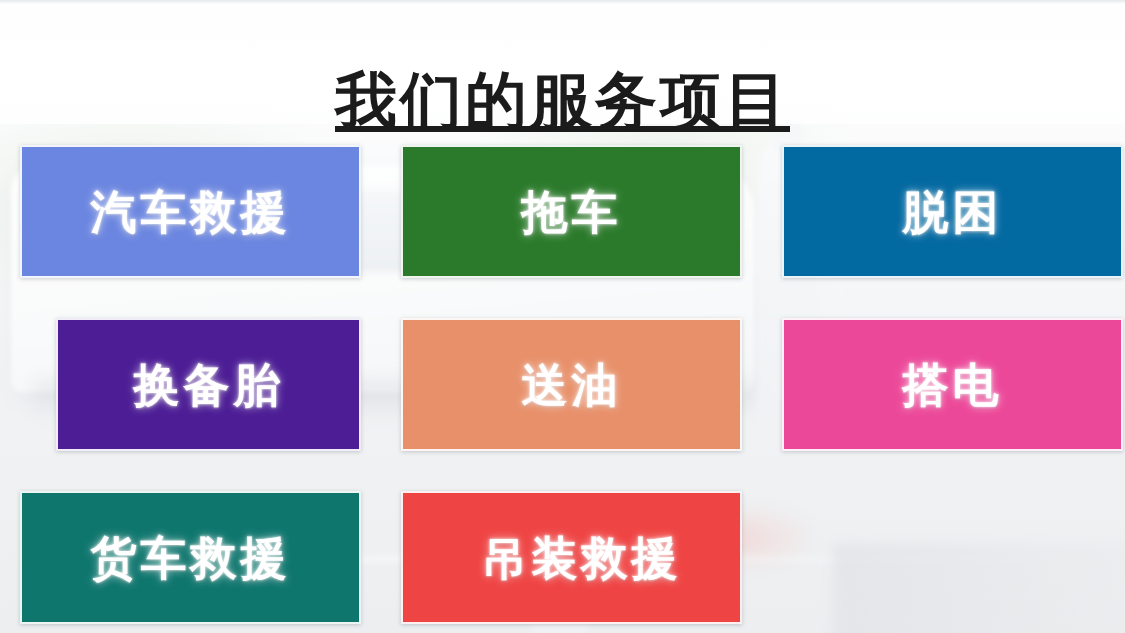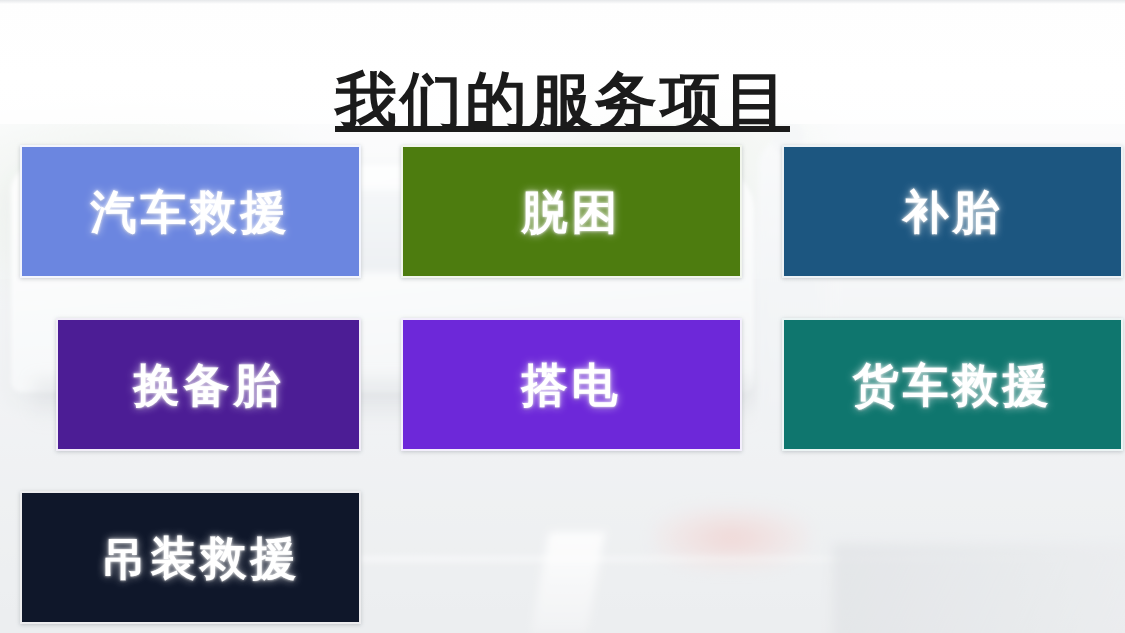--- a/index.html
+++ b/index.html
@@ -229,40 +229,43 @@
   <div class="top-hairline"></div>
 
   <h1 class="heading">我们的服务项目</h1>
 
   <div class="grid">
 
     <div class="tile" style="background-color: rgb(107, 134, 224);">
       <span class="tile-label">汽车救援</span>
     </div>
 
-
-    <div class="tile" style="background-color: #4d7c0f;">
+    <div class="tile" style="background-color: rgb(43, 122, 43);">
+      <span class="tile-label">拖车</span>
+    </div>
+
+    <div class="tile" style="background-color: #0369a1;">
       <span class="tile-label">脱困</span>
     </div>
 
-    <div class="tile" style="background-color: rgb(28, 86, 128);">
-      <span class="tile-label">补胎</span>
-    </div>
 
     <div class="tile" style="background-color: #4c1d95; margin-left: 36px;">
       <span class="tile-label">换备胎</span>
     </div>
 
-
-    <div class="tile" style="background-color: #6d28d9;">
+    <div class="tile" style="background-color: rgb(232, 144, 106);">
+      <span class="tile-label">送油</span>
+    </div>
+
+    <div class="tile" style="background-color: #ec4899;">
       <span class="tile-label">搭电</span>
     </div>
 
     <div class="tile" style="background-color: #0f766e;">
       <span class="tile-label">货车救援</span>
     </div>
 
-    <div class="tile" style="background-color: #0f172a; padding-left: 20px;">
+    <div class="tile" style="background-color: #ef4444; padding-left: 20px;">
       <span class="tile-label">吊装救援</span>
     </div>
 
   </div>
 </div>
 
 </body></html>

